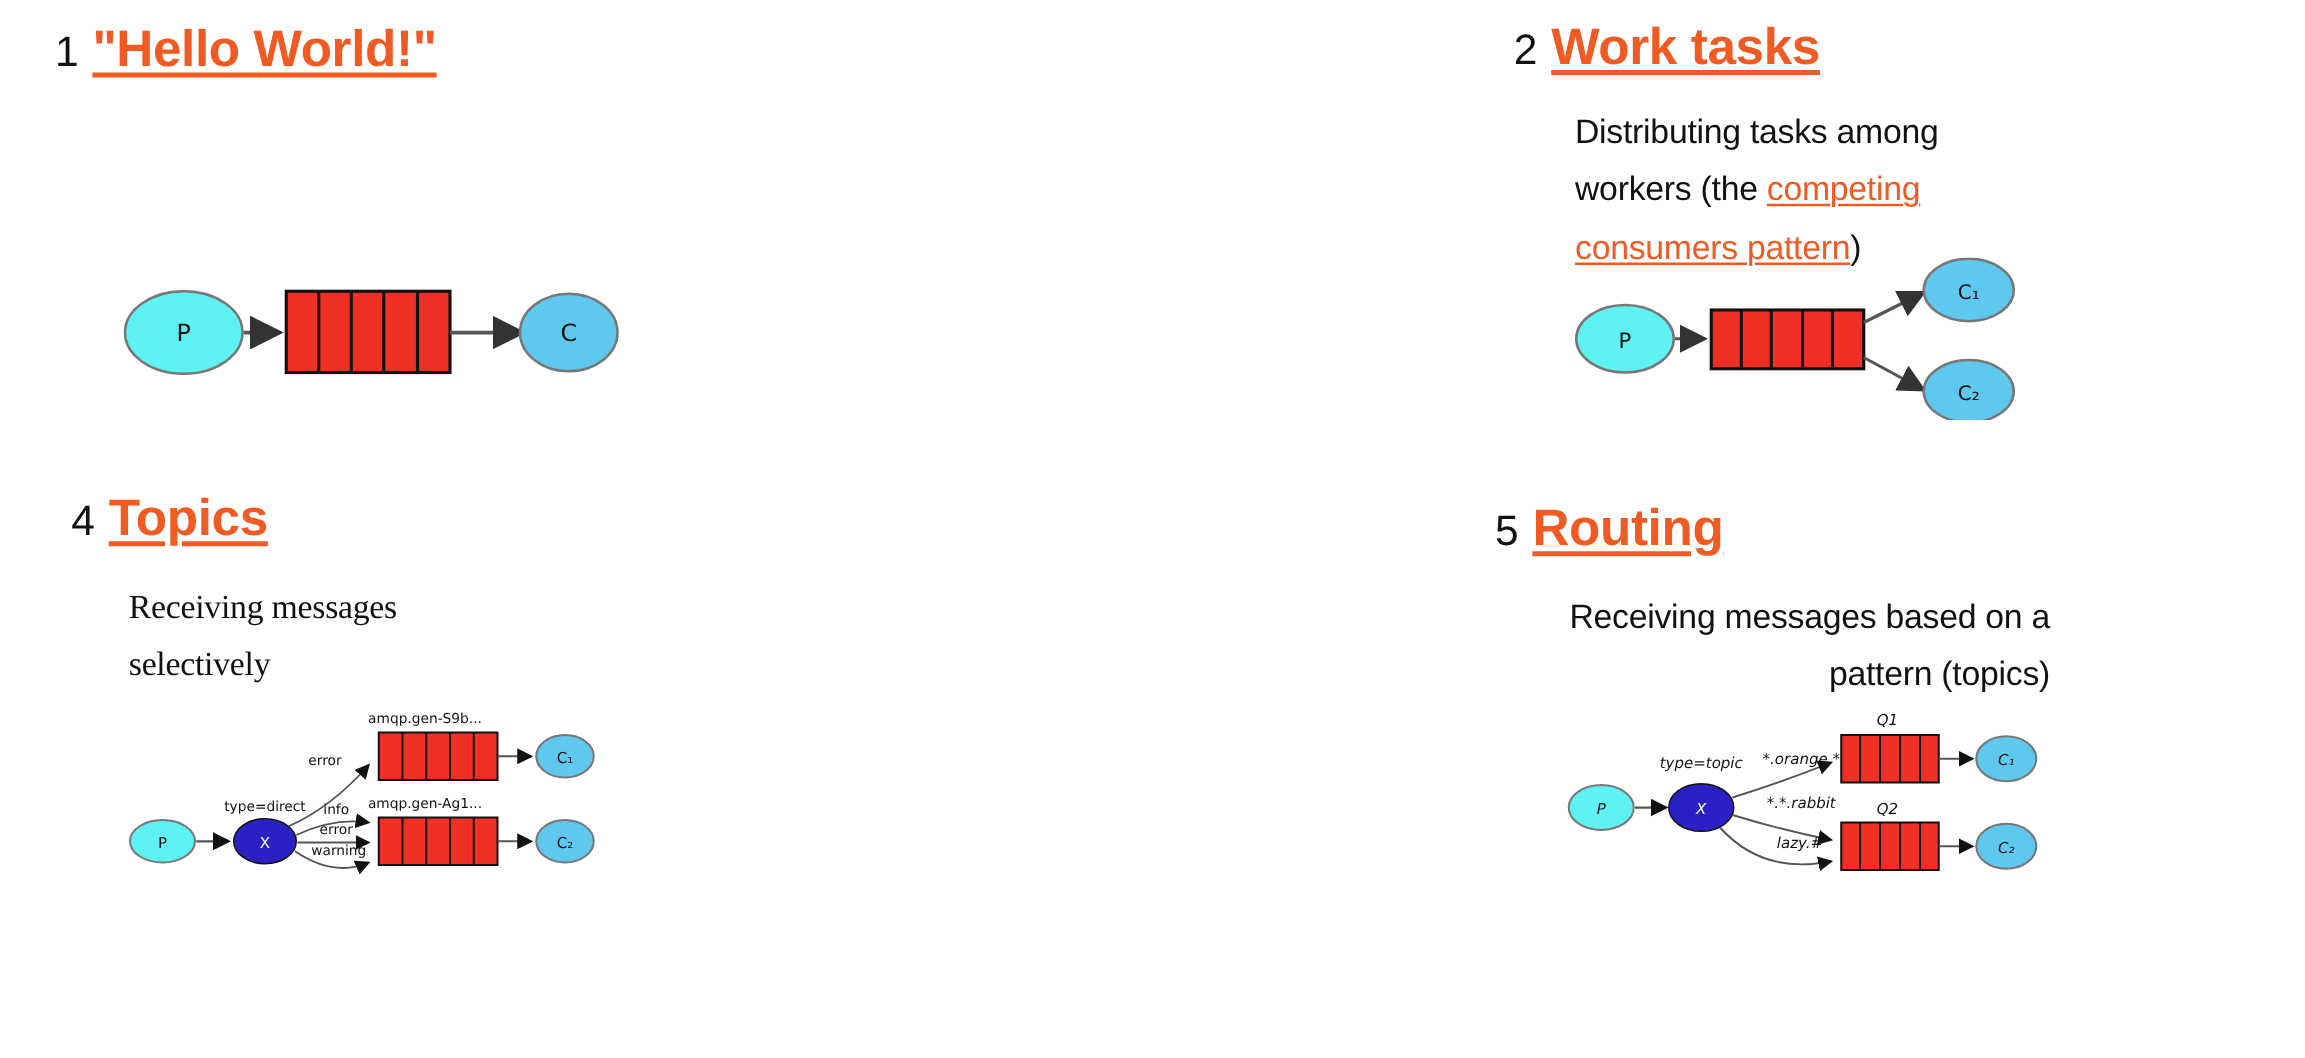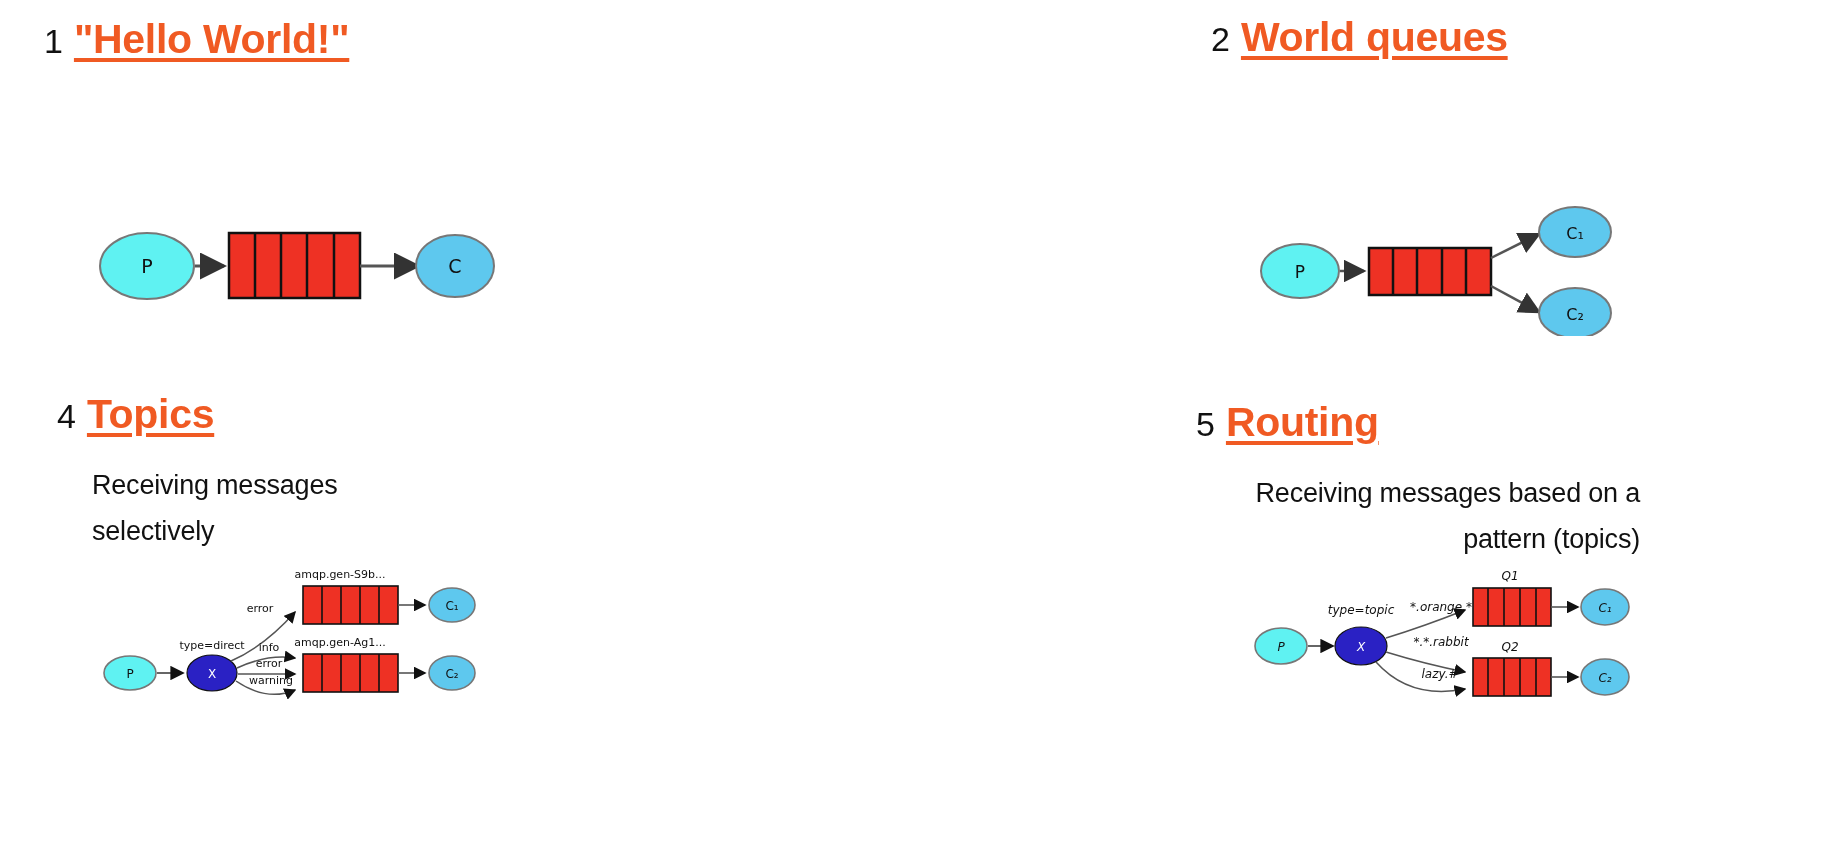--- a/index.html
+++ b/index.html
@@ -69,21 +69,21 @@
   
   .s1-head { position: absolute; left: 44px;  top: 18px; }
   .s1-desc { position: absolute; left: 100px; top: 105px; width: 470px; }
   .s1-dia  { left: 96px;  top: 210px; }
   
   .s2-head { position: absolute; left: 591px; top: 16px; }
   .s2-desc { position: absolute; left: 640px; top: 82px; width: 345px; }
   .s2-dia  { left: 636px; top: 206px; }
   
   .s4-head { position: absolute; left: 57px;  top: 13px; }
-  .s4-desc { position: absolute; left: 92px; top: 82px; width: 330px; }
+  .s4-desc { position: absolute; left: 103px; top: 82px; width: 330px; font-family: Liberation Serif, serif; }
   .s4-dia  { left: 95px;  top: 170px; }
   
   .s5-head { position: absolute; left: 576px; top: 21px; }
   .s5-desc { position: absolute; left: 630px; top: 90px; width: 390px; text-align: right; }
   .s5-dia  { left: 625px; top: 168px; font-style: italic; }
 
   text { font-family: "DejaVu Sans", sans-serif; }
 </style>
 </head>
 <body>
@@ -119,21 +119,24 @@
           <ellipse cx="359" cy="56" rx="39" ry="31" fill="#5ec8ee" stroke="#777" stroke-width="2"></ellipse>
           <text x="359" y="63" font-size="19" text-anchor="middle" fill="#111">C</text>
         </g>
       </svg>
     </div>
   </div>
 
   <div class="cell">
     <div class="heading s2-head">
       <span class="num">2</span>
-      <a class="title-link" href="#">World queues</a>
+      <a class="title-link" href="#">Work tasks</a>
+    </div>
+    <div class="desc s2-desc">
+      <span>Distributing tasks among workers (the </span><a class="lnk" href="#">competing consumers pattern</a><span>)</span>
     </div>
     <div class="diagram s2-dia">
       <svg width="360" height="130" viewBox="0 0 360 130">
         <defs>
           <marker id="ah2" markerWidth="9" markerHeight="9" refX="8" refY="4.5" orient="auto">
             <path d="M0,0 L9,4.5 L0,9 z" fill="#333"></path>
           </marker>
         </defs>
         <g>
           <ellipse cx="44" cy="65" rx="39" ry="27" fill="#5ff2f2" stroke="#777" stroke-width="2"></ellipse>

